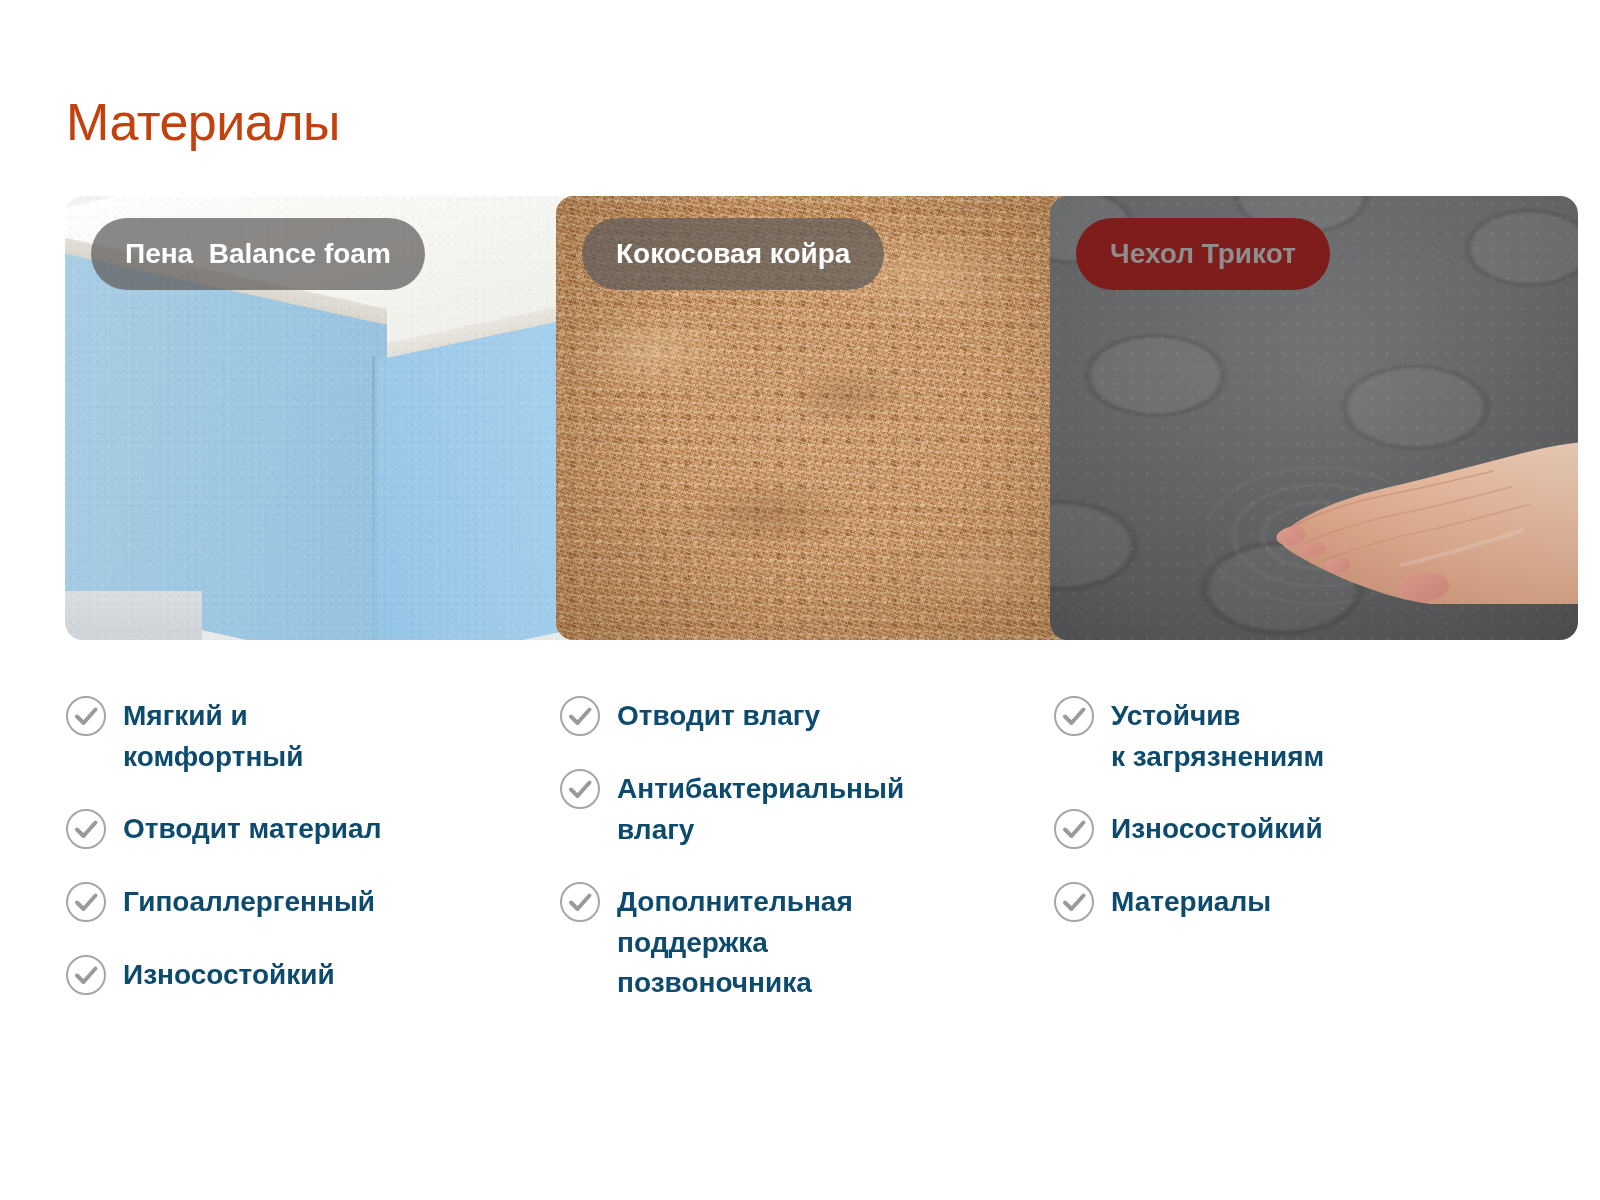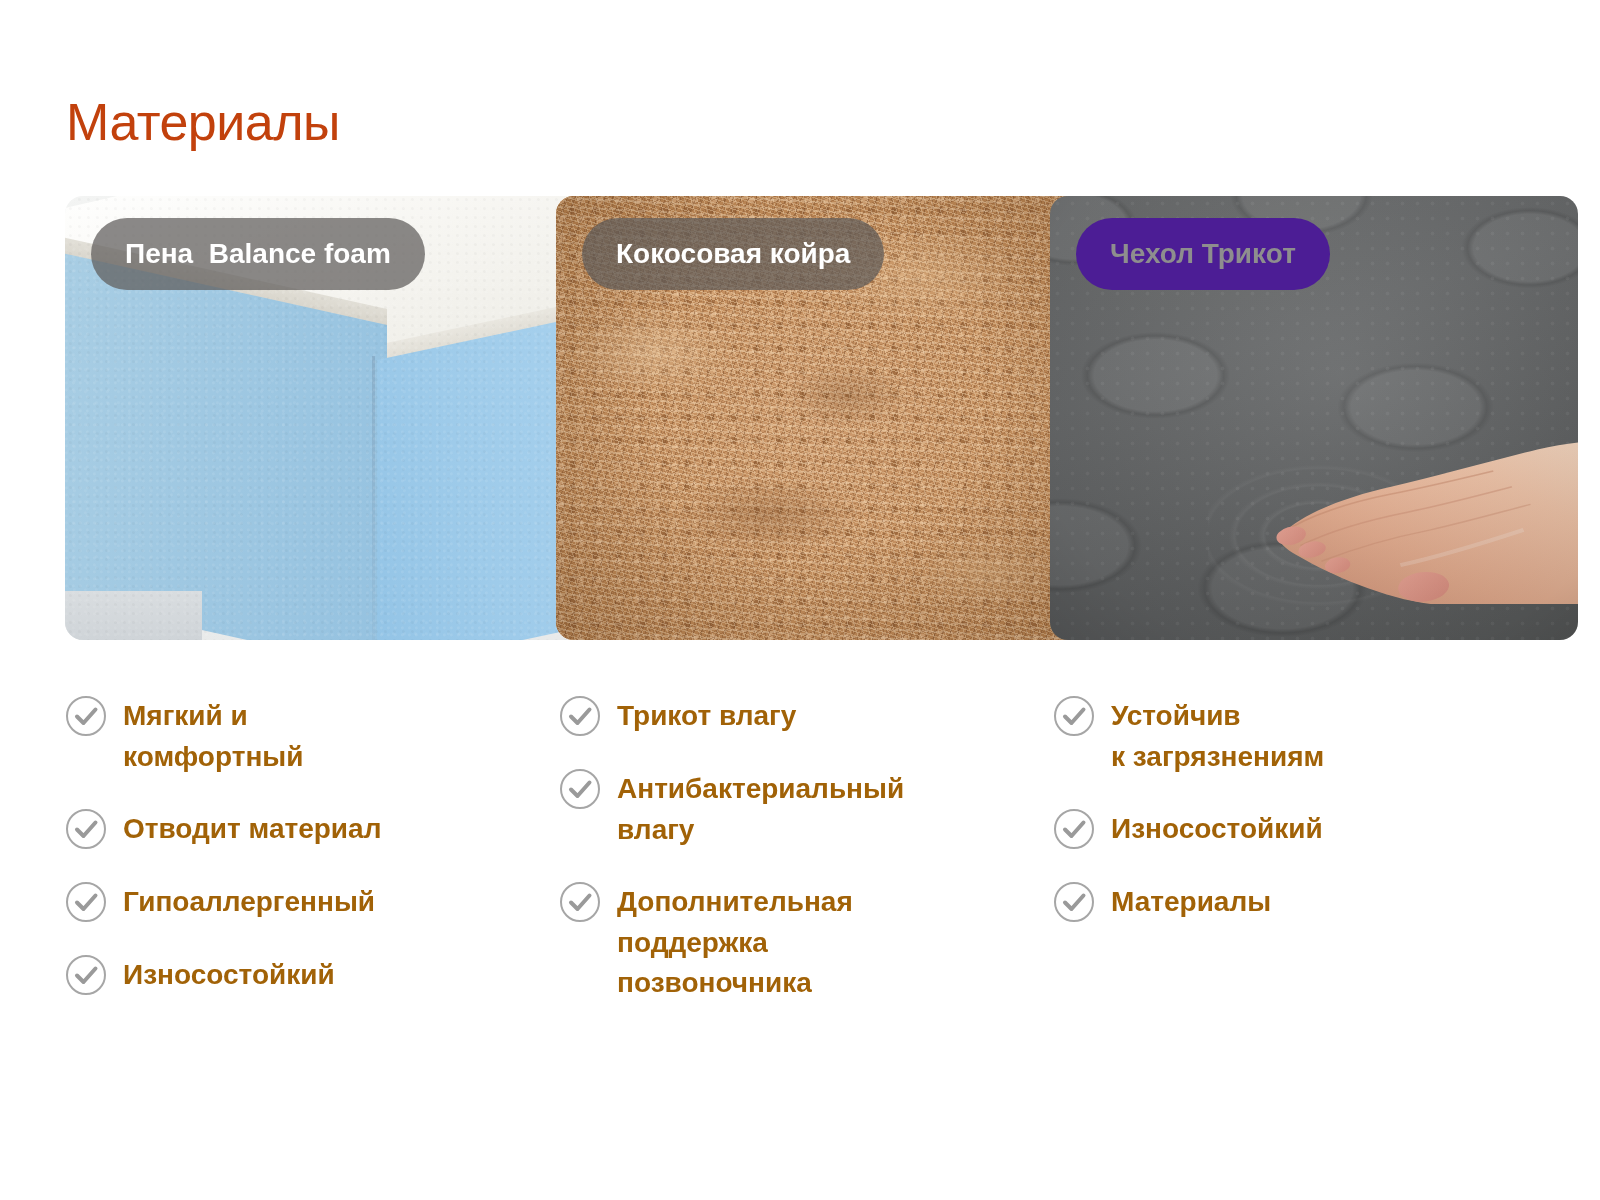--- a/index.html
+++ b/index.html
@@ -245,21 +245,21 @@
     font-size: 28px;
     font-weight: bold;
     white-space: pre;
     box-sizing: border-box;
   }
   .badge-dark {
     background: rgba(94, 91, 90, 0.72);
     color: #ffffff;
   }
   .badge-light {
-    background: #4c1d95;
+    background: #7f1d1d;
     color: #8e8e8e;
   }
 
   
   .features {
     position: absolute;
     left: 65px;
     top: 694px;
     width: 1470px;
   }
@@ -284,21 +284,21 @@
     width: 42px;
     height: 42px;
     margin-right: 16px;
     margin-top: 1px;
   }
   .check-icon svg { display: block; width: 42px; height: 42px; }
 
   .feature-text {
     font-size: 28px;
     font-weight: bold;
-    color: #a16207;
+    color: #0c4a6e;
     line-height: 1.45;
     white-space: pre-line;
     padding-top: 2px;
   }
 </style>
 </head>
 <body>
 
 <div class="page">
 
@@ -410,21 +410,21 @@
     </div>
 
     <div class="feature-col col-2">
       <div class="feature-item">
         <span class="check-icon">
           <svg viewBox="0 0 42 42">
               <circle cx="21" cy="21" r="19" fill="none" stroke="#a6a6a6" stroke-width="2"></circle>
               <path d="M12 21.5 L18.5 28 L30.5 14.5" fill="none" stroke="#9a9a9a" stroke-width="4" stroke-linecap="round" stroke-linejoin="round"></path>
             </svg>
         </span>
-        <span class="feature-text">Трикот влагу</span>
+        <span class="feature-text">Отводит влагу</span>
       </div>
       <div class="feature-item">
         <span class="check-icon">
           <svg viewBox="0 0 42 42">
               <circle cx="21" cy="21" r="19" fill="none" stroke="#a6a6a6" stroke-width="2"></circle>
               <path d="M12 21.5 L18.5 28 L30.5 14.5" fill="none" stroke="#9a9a9a" stroke-width="4" stroke-linecap="round" stroke-linejoin="round"></path>
             </svg>
         </span>
         <span class="feature-text">Антибактериальный
 влагу</span>

